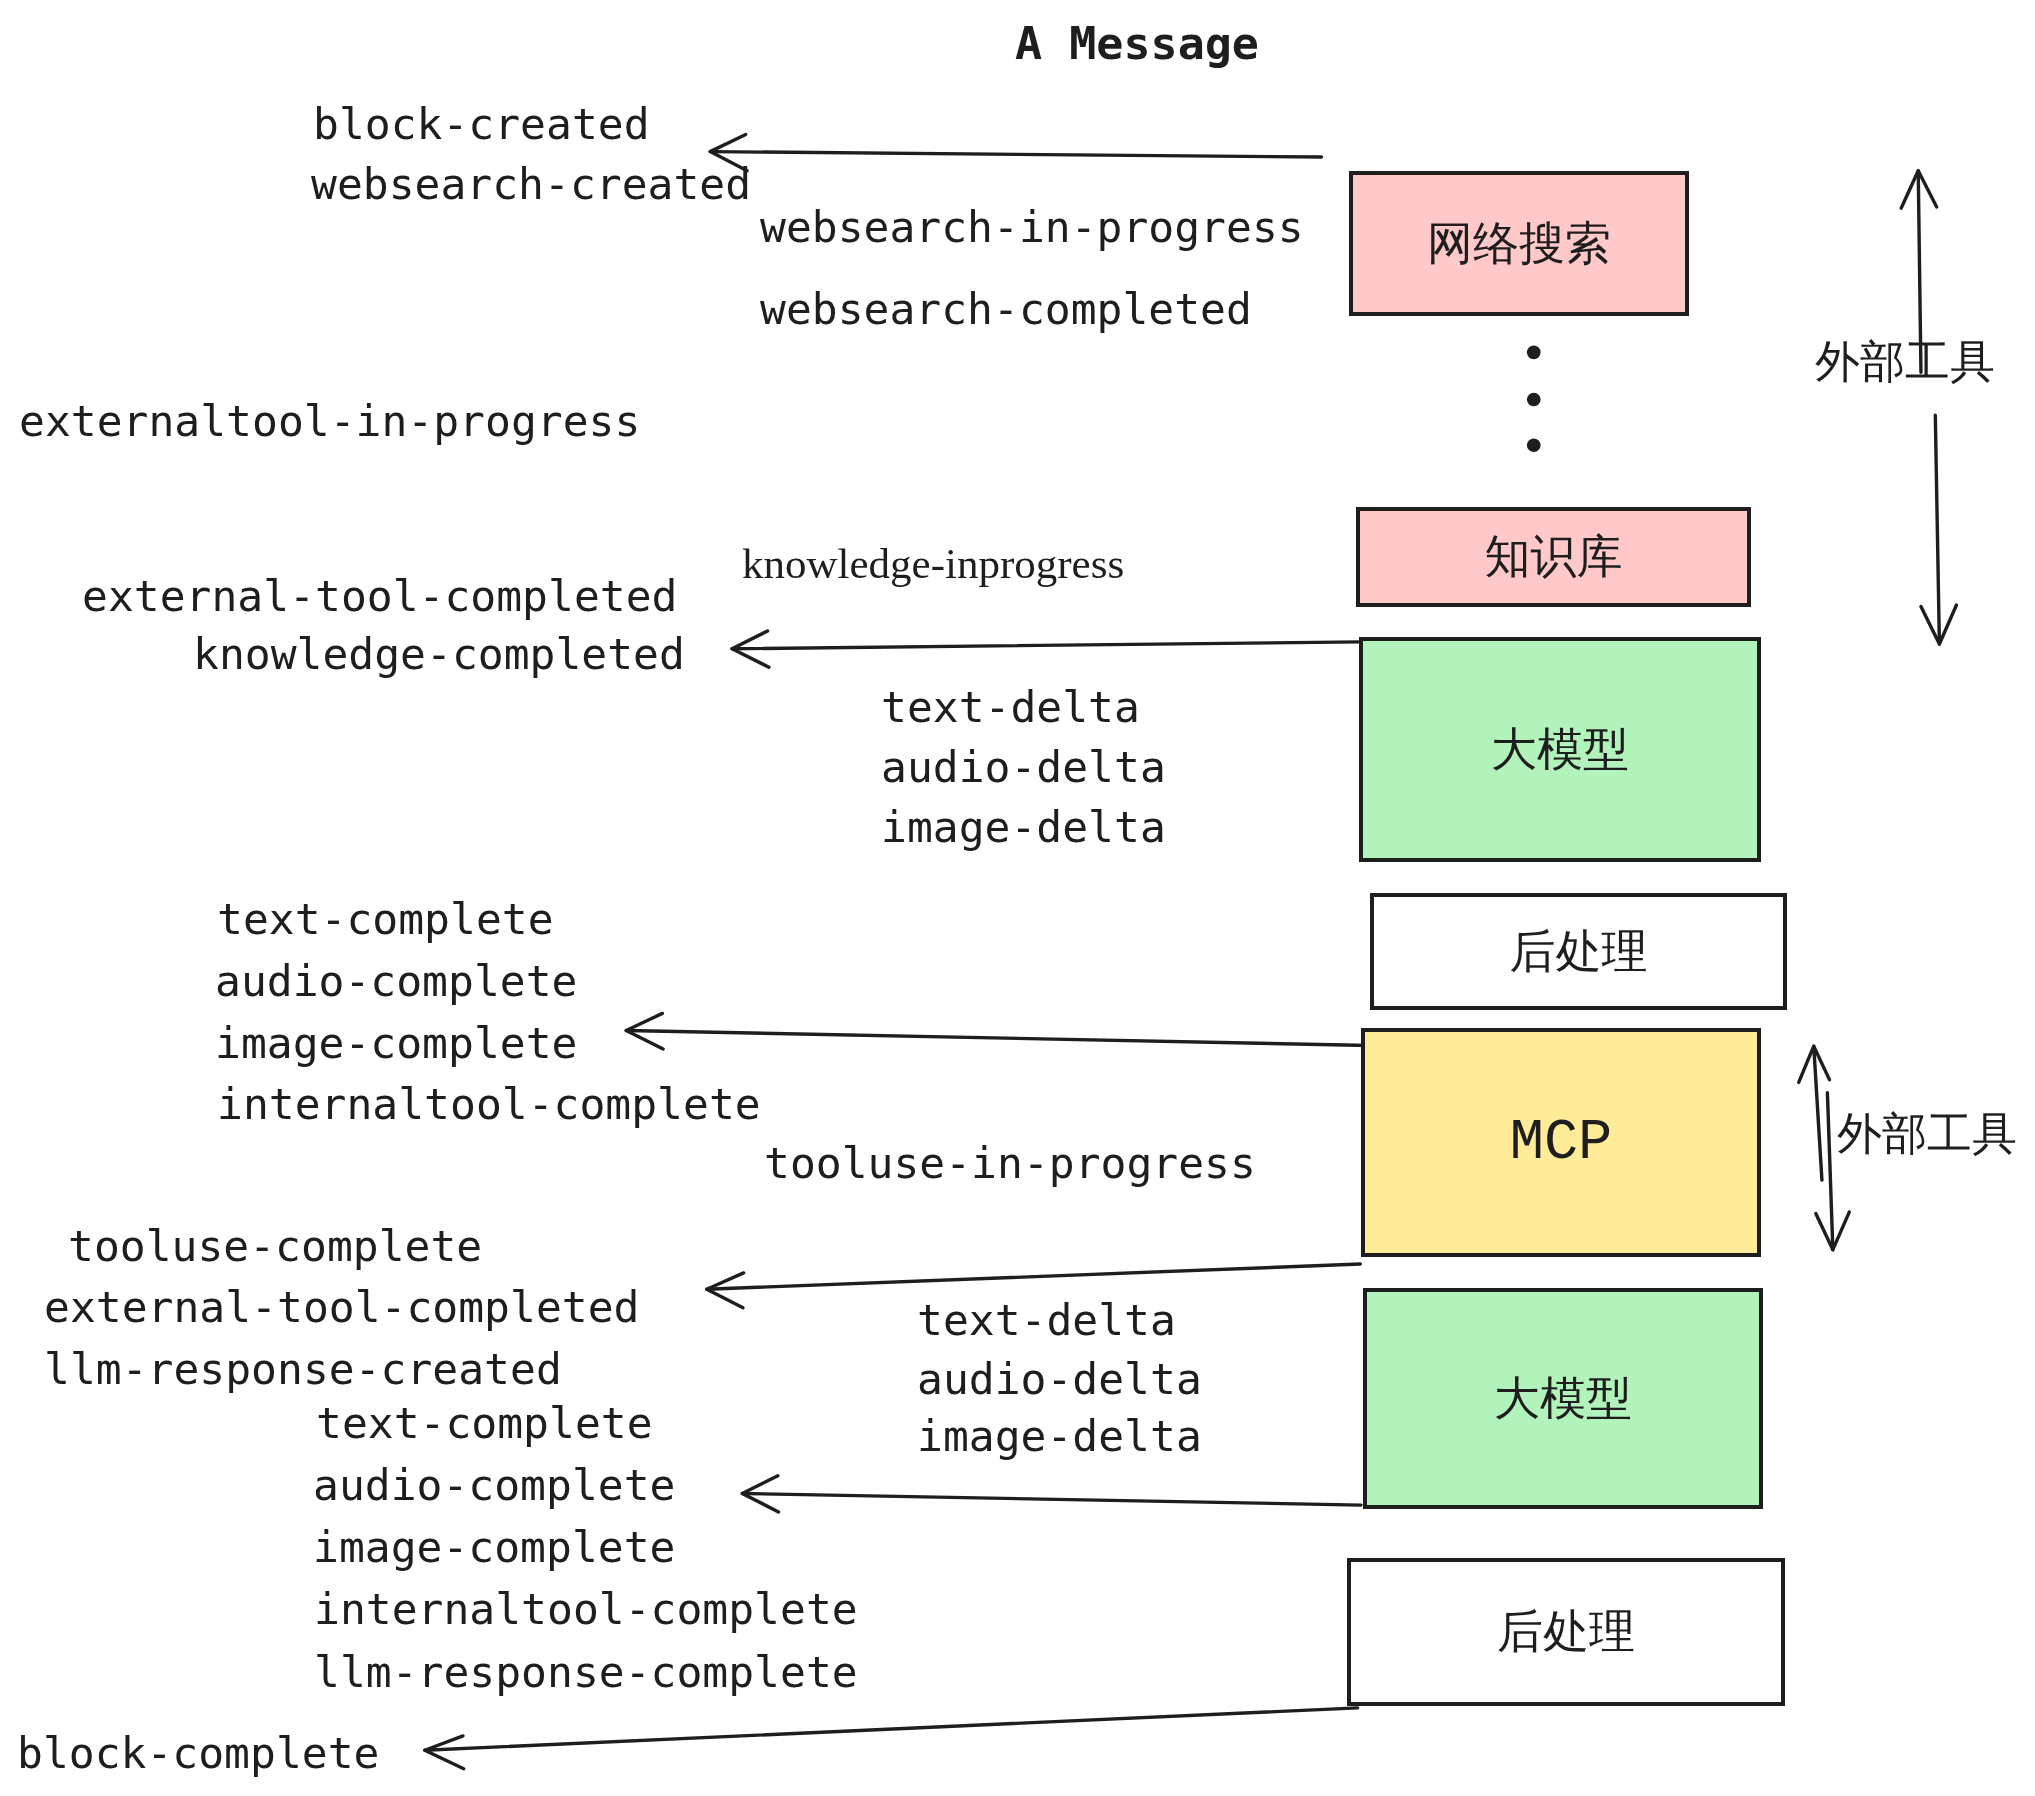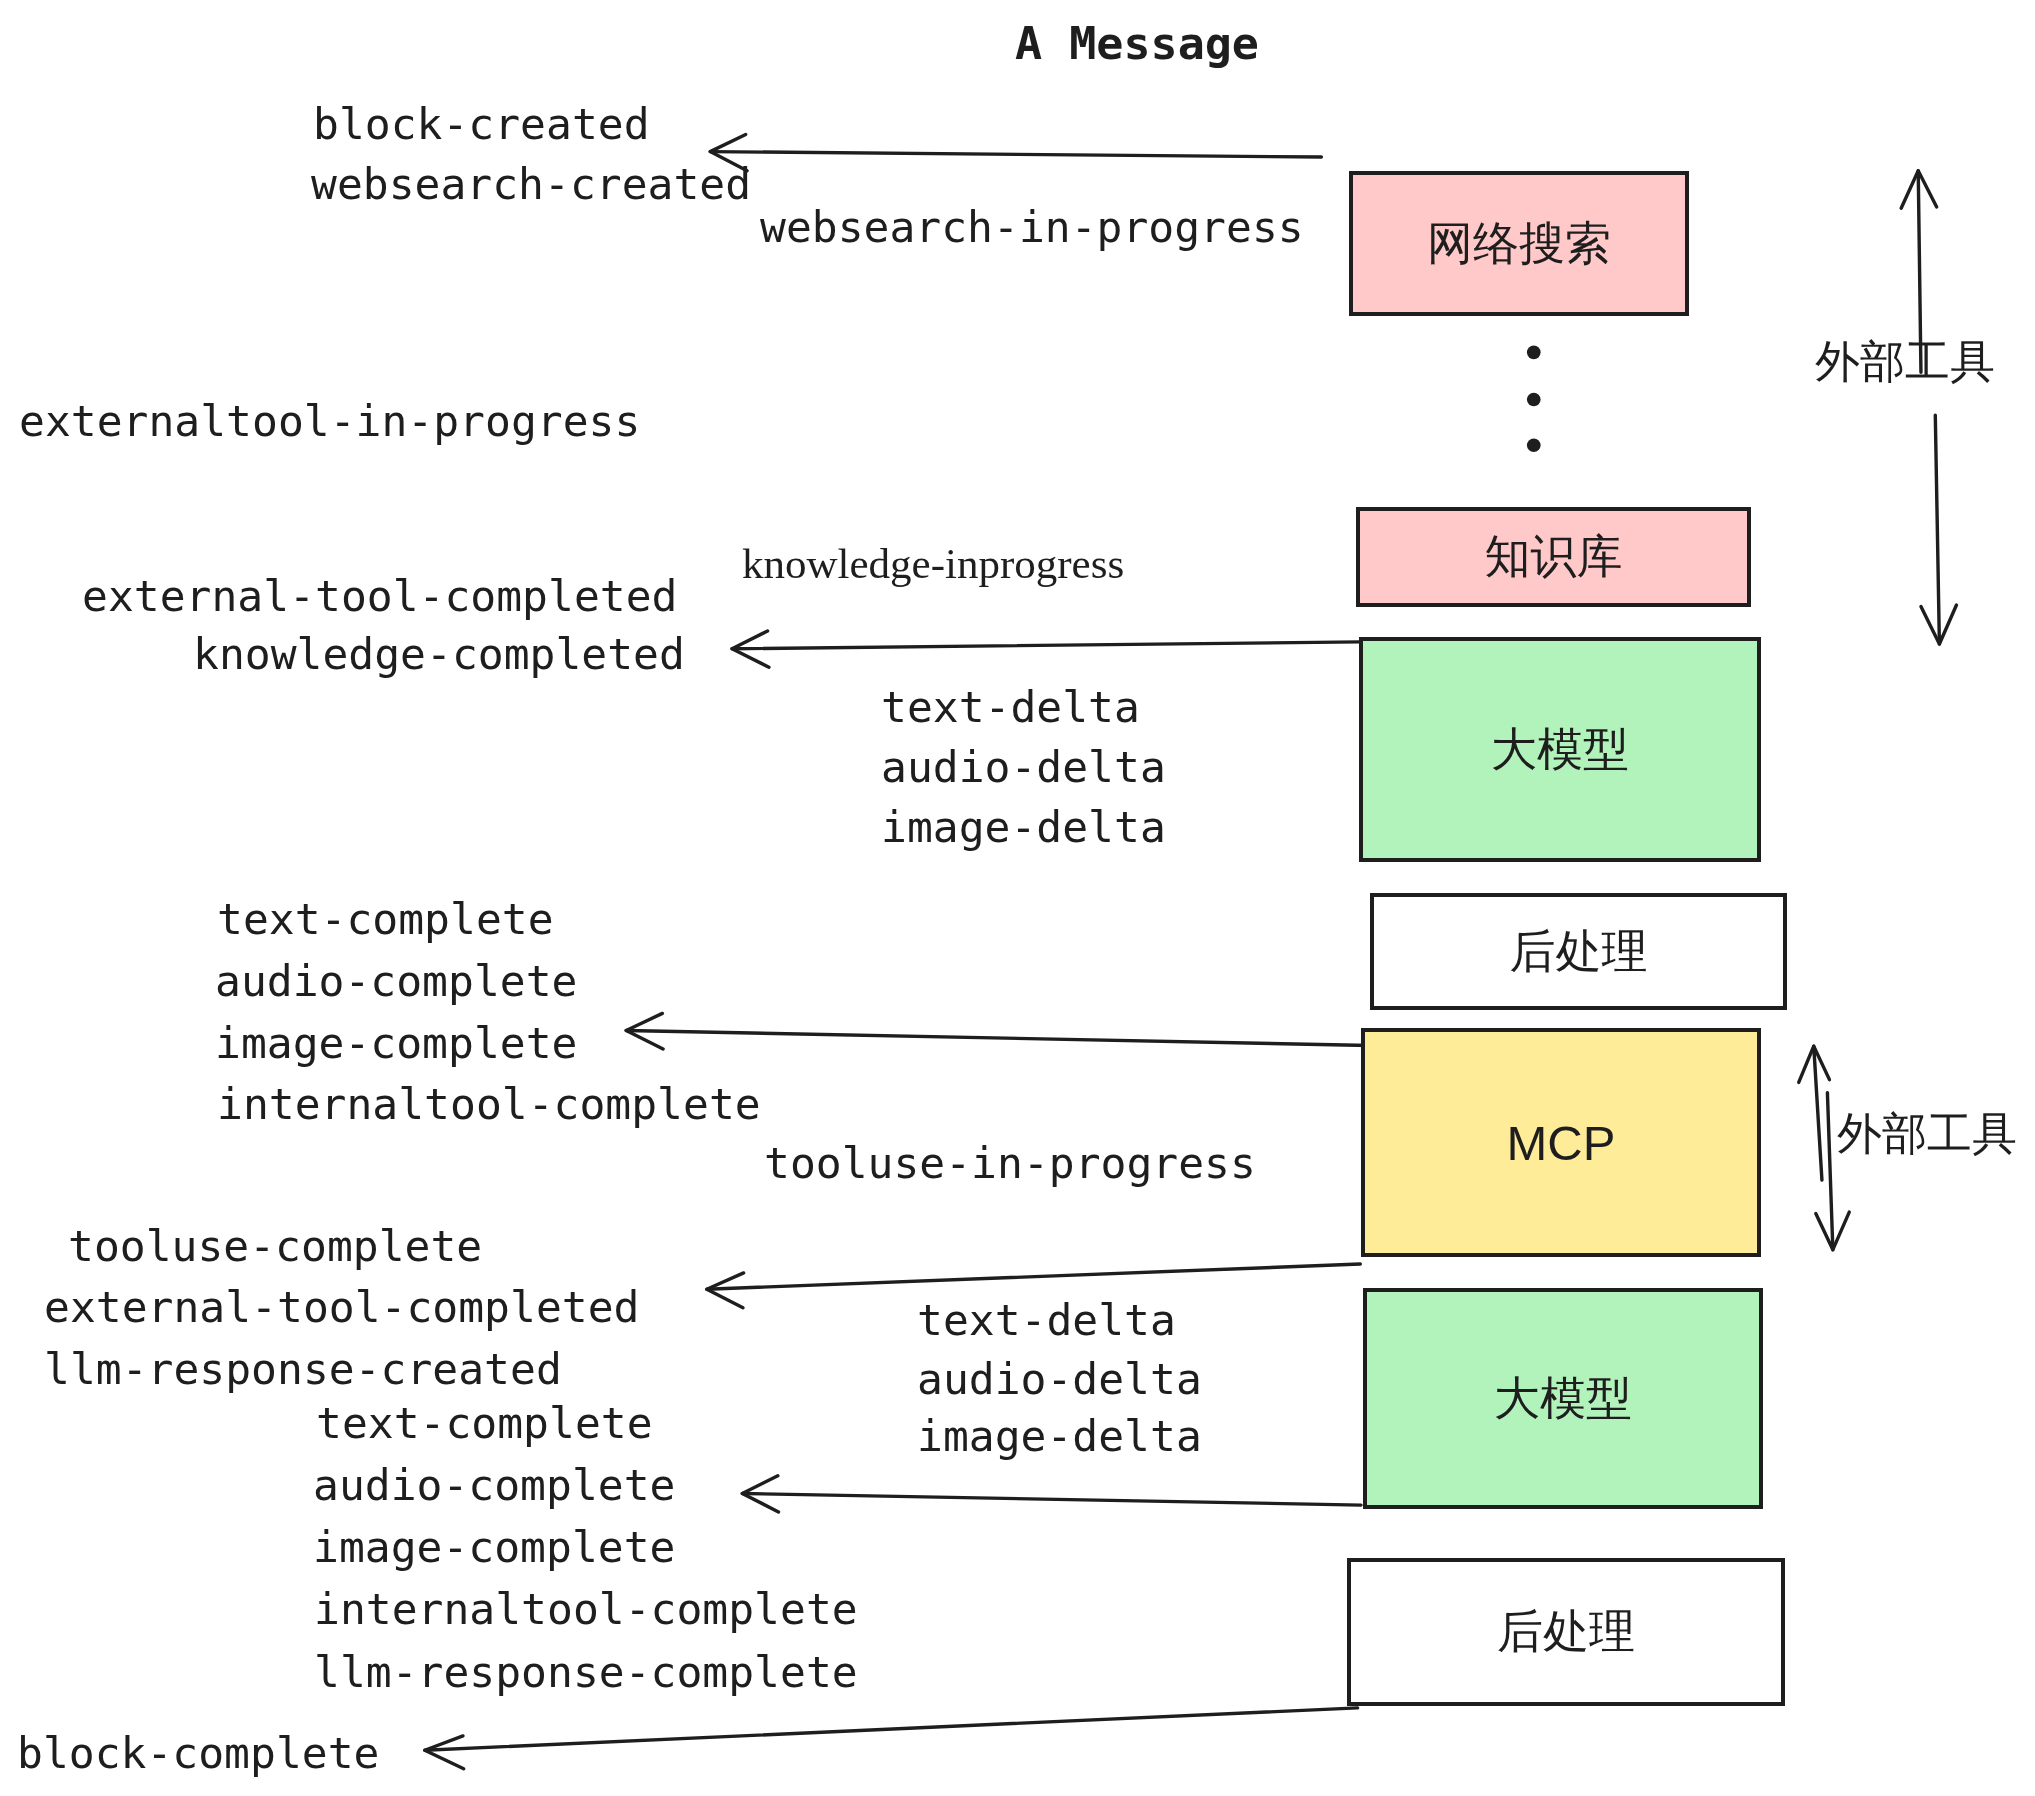--- a/index.html
+++ b/index.html
@@ -37,22 +37,22 @@
     justify-content:center;
     background:#ffffff;
   }
   .box .lbl{
     font-family:"DejaVu Sans","Liberation Sans",sans-serif;
     font-size:46px;
     color:#1e1e1e;
     white-space:nowrap;
   }
   .box .lbl.mono{
-    font-family:Liberation Sans, sans-serif;
-    font-size:49px;
+    font-family:Liberation Mono, monospace;
+    font-size:57px;
   }
   .side-label{
     position:absolute;
     transform:translateY(-50%);
     font-family:"DejaVu Sans","Liberation Sans",sans-serif;
     font-size:45px;
     white-space:nowrap;
     color:#1e1e1e;
   }
   svg.wires{
@@ -146,20 +146,21 @@
   <div class="box" style="left: 1347px; top: 1558px; width: 438px; height: 148px; background-color: rgb(255, 255, 255);">
     <span class="lbl">后处理</span>
   </div>
 
   <div class="side-label" style="left:1815px;top:362px;">外部工具</div>
   <div class="side-label" style="left:1837px;top:1134px;">外部工具</div>
 
   <div class="ev" style="left:313px;top:124px;">block-created</div>
   <div class="ev" style="left:311px;top:184px;">websearch-created</div>
   <div class="ev" style="left:760px;top:227px;">websearch-in-progress</div>
+  <div class="ev" style="left:760px;top:309px;">websearch-completed</div>
   <div class="ev" style="left:19px;top:421px;">externaltool-in-progress</div>
   <div class="ev" style="left:742px;top:563px;font-family:Liberation Serif, serif;">knowledge-inprogress</div>
   <div class="ev" style="left:82px;top:596px;">external-tool-completed</div>
   <div class="ev" style="left:193px;top:654px;">knowledge-completed</div>
   <div class="ev" style="left:881px;top:707px;">text-delta</div>
   <div class="ev" style="left:881px;top:767px;">audio-delta</div>
   <div class="ev" style="left:881px;top:827px;">image-delta</div>
   <div class="ev" style="left:217px;top:919px;">text-complete</div>
   <div class="ev" style="left:215px;top:981px;">audio-complete</div>
   <div class="ev" style="left:215px;top:1043px;">image-complete</div>

